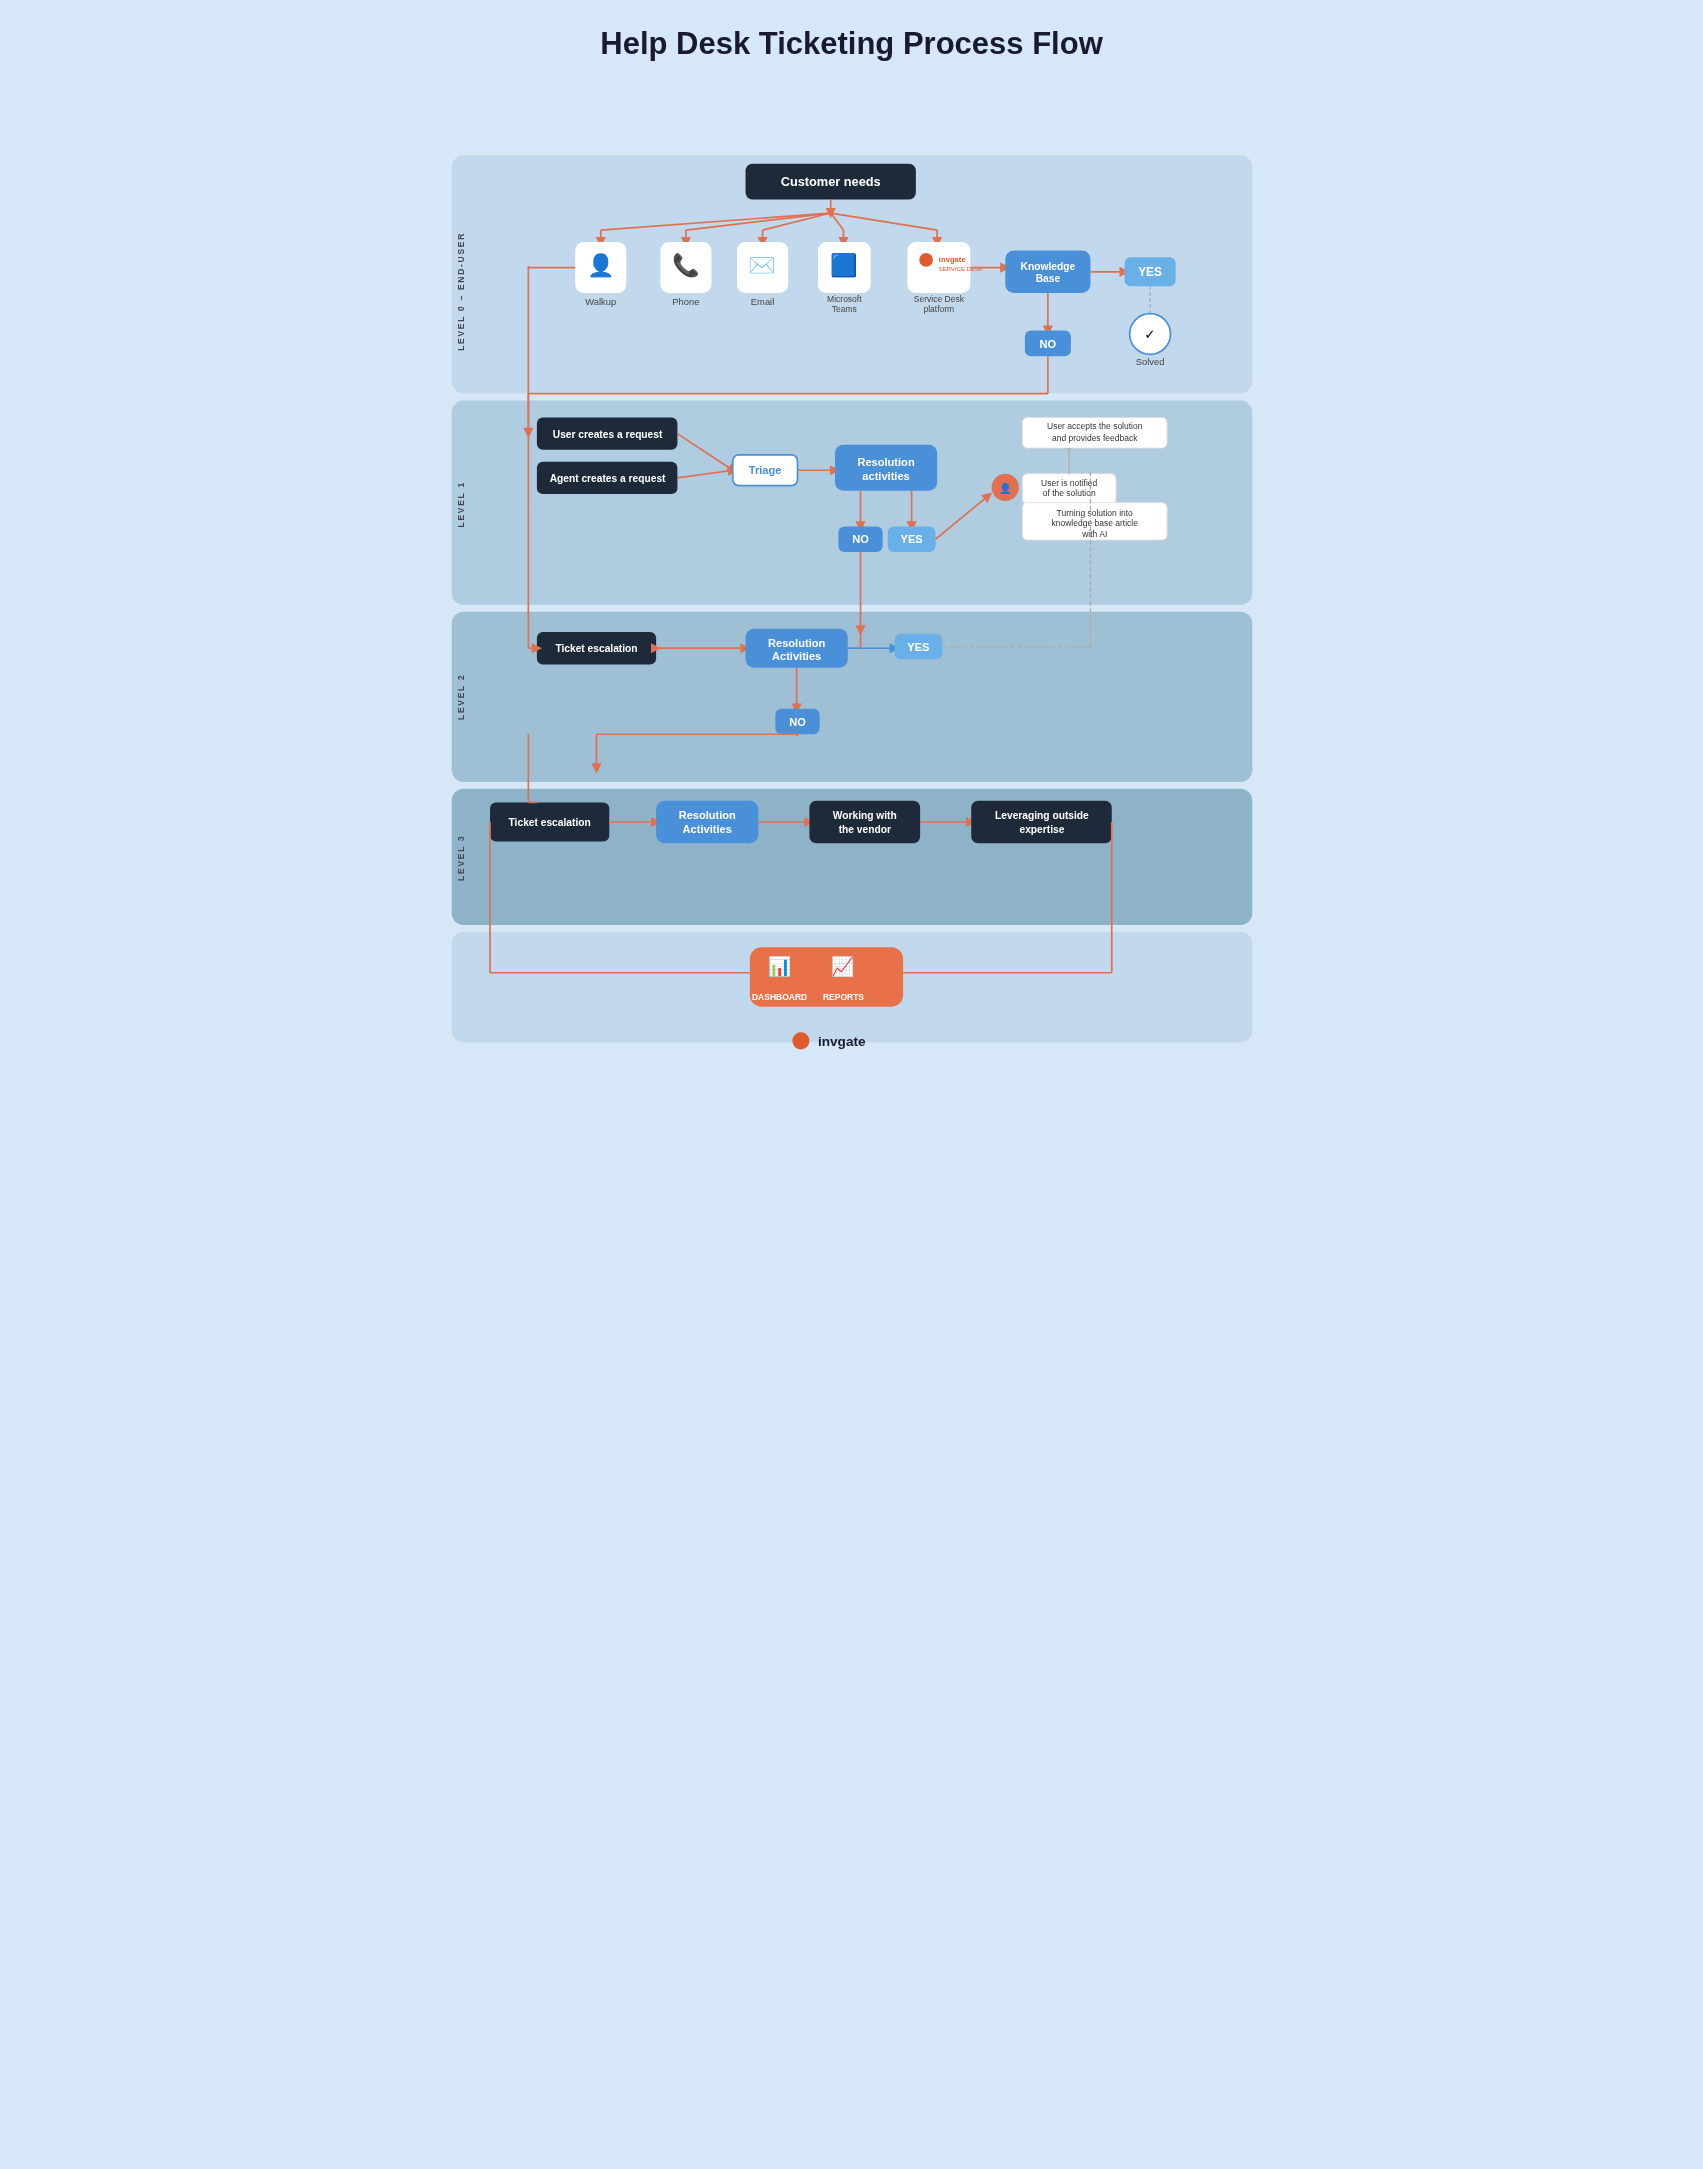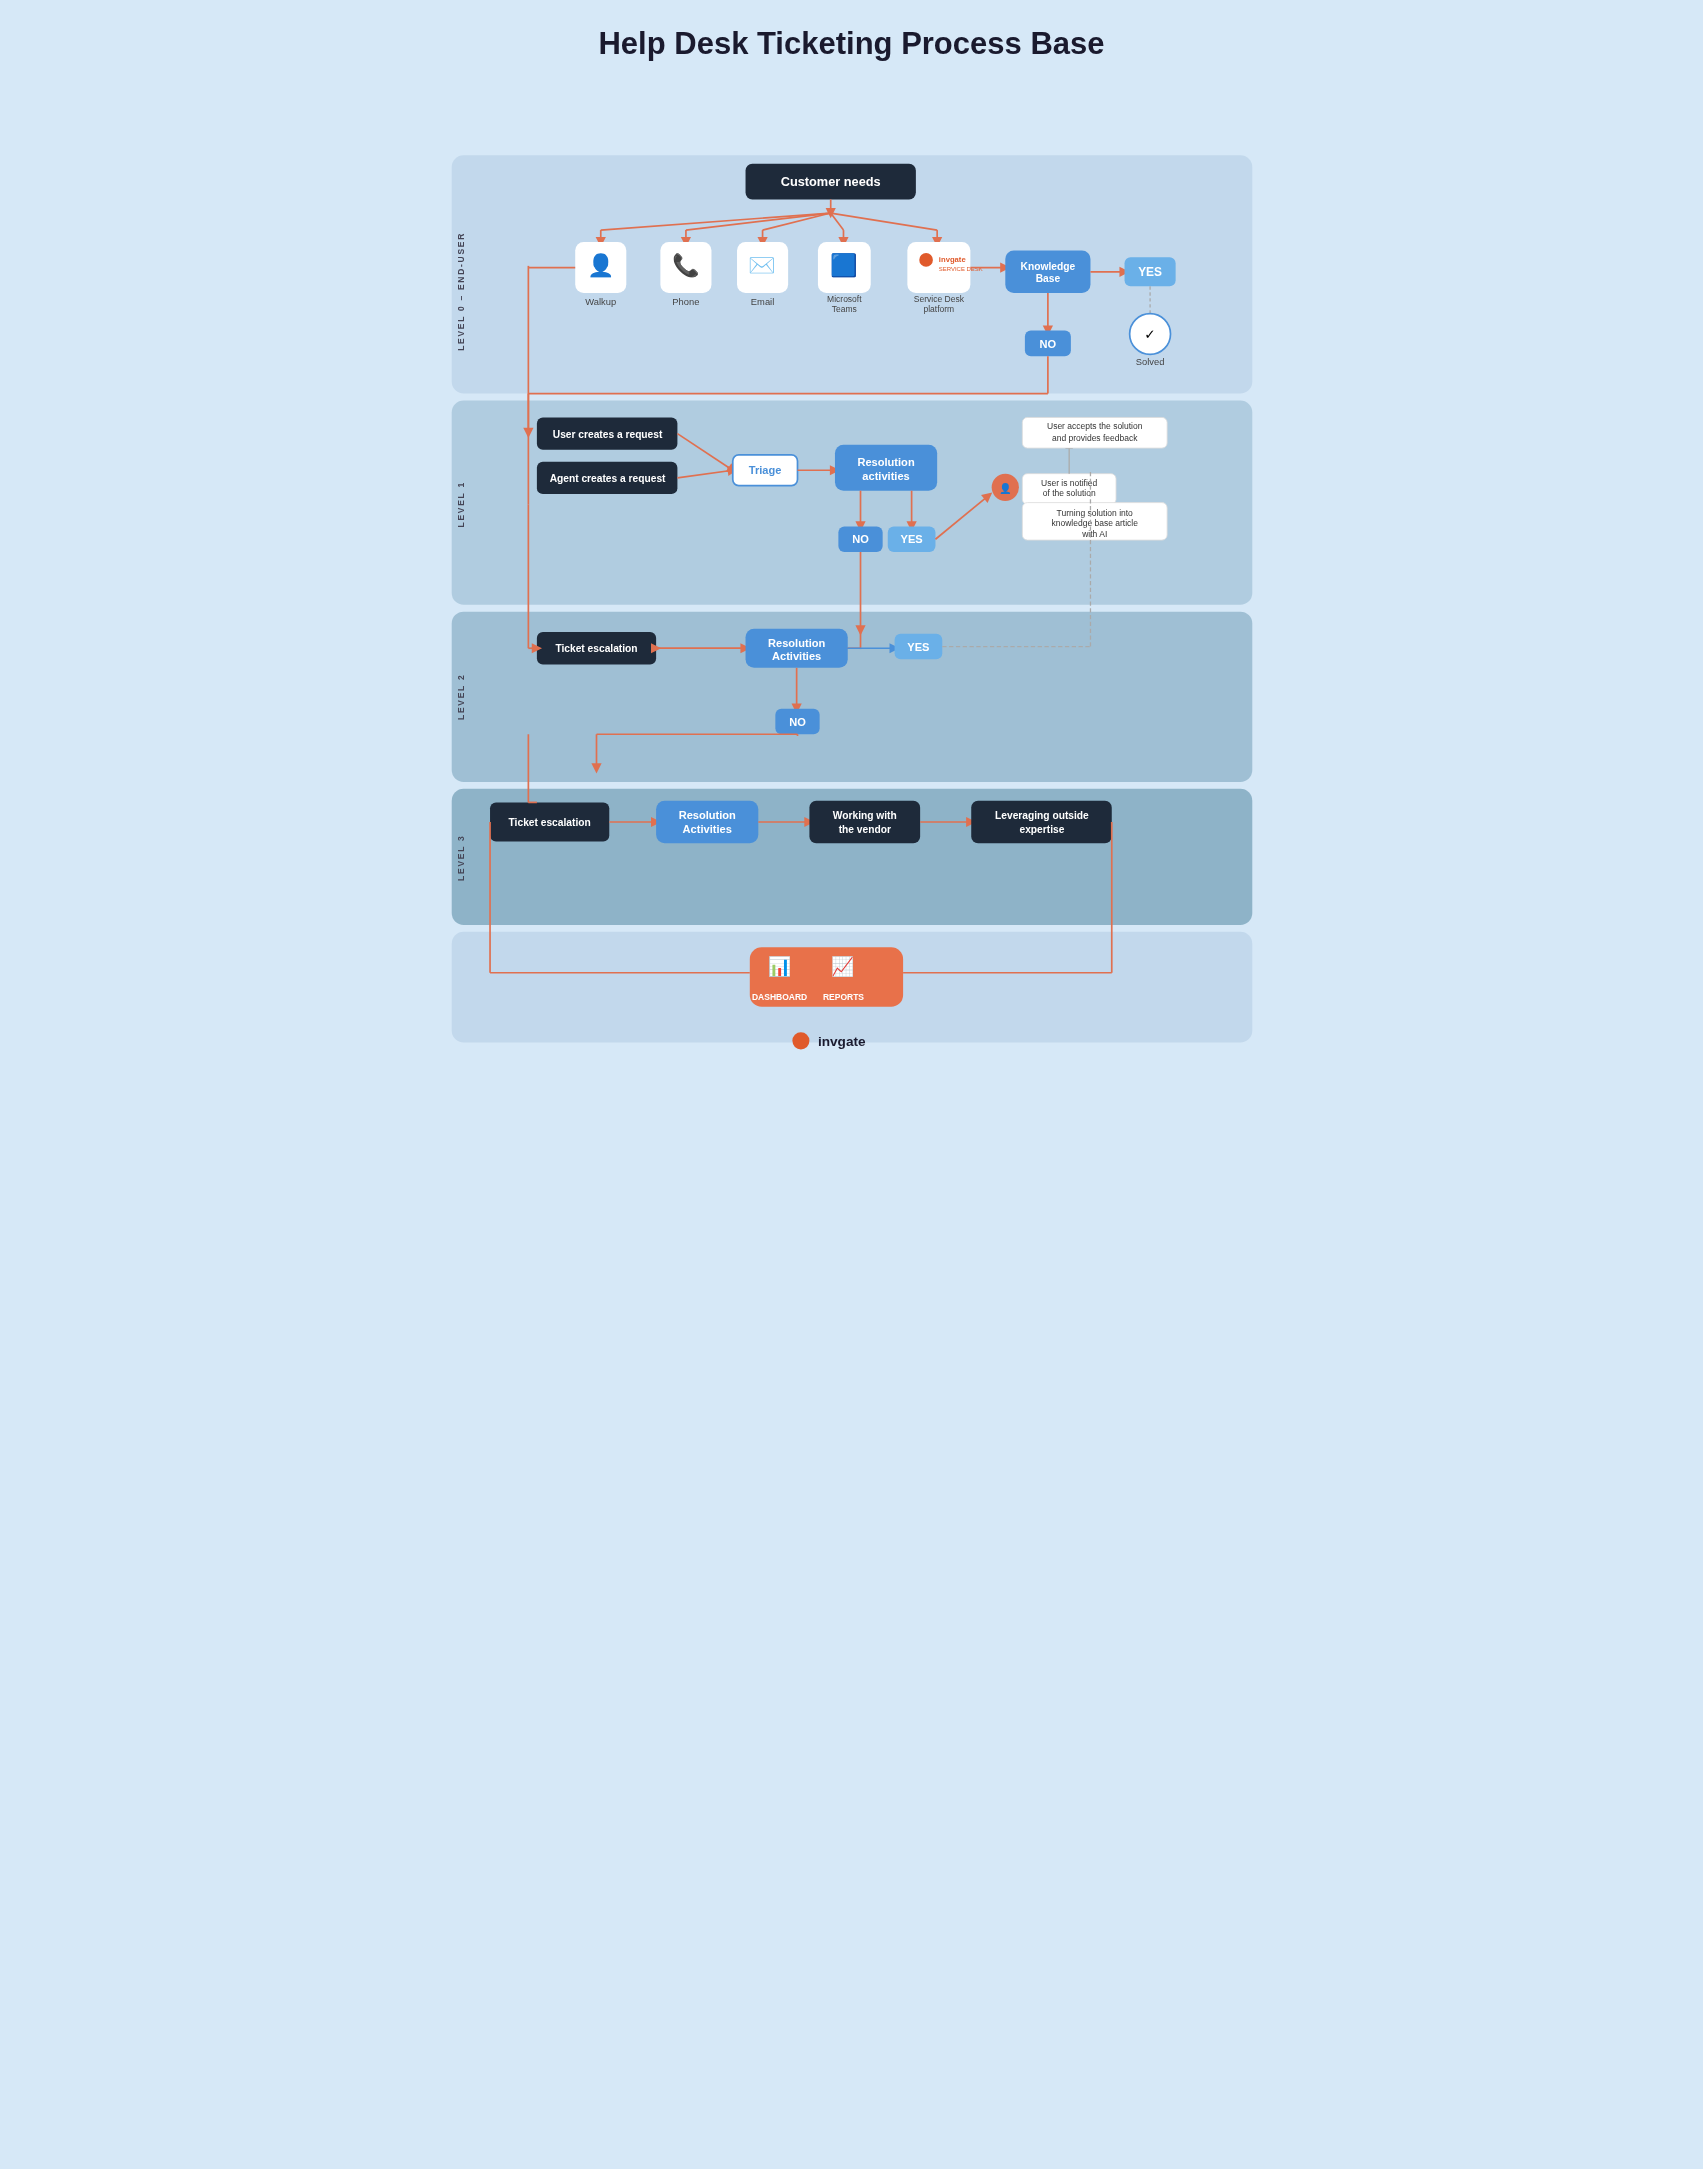--- a/index.html
+++ b/index.html
@@ -26,21 +26,21 @@
     
     .diagram-svg {
       display: block;
       margin: 0 auto;
     }
   </style>
 </head>
 <body>
 
 <div class="page-wrapper">
-  <h1 class="title">Help Desk Ticketing Process Base</h1>
+  <h1 class="title">Help Desk Ticketing Process Flow</h1>
 
   <svg class="diagram-svg" width="818" height="1022" viewBox="0 0 960 1200" xmlns="http://www.w3.org/2000/svg">
 
     <rect x="10" y="80" width="940" height="280" rx="14" fill="#c2d8ec"></rect>
 
     <rect x="10" y="368" width="940" height="240" rx="14" fill="#b0cce0"></rect>
 
     <rect x="10" y="616" width="940" height="200" rx="14" fill="#9fbfd4"></rect>
 
     <rect x="10" y="824" width="940" height="160" rx="14" fill="#8eb3c8"></rect>

